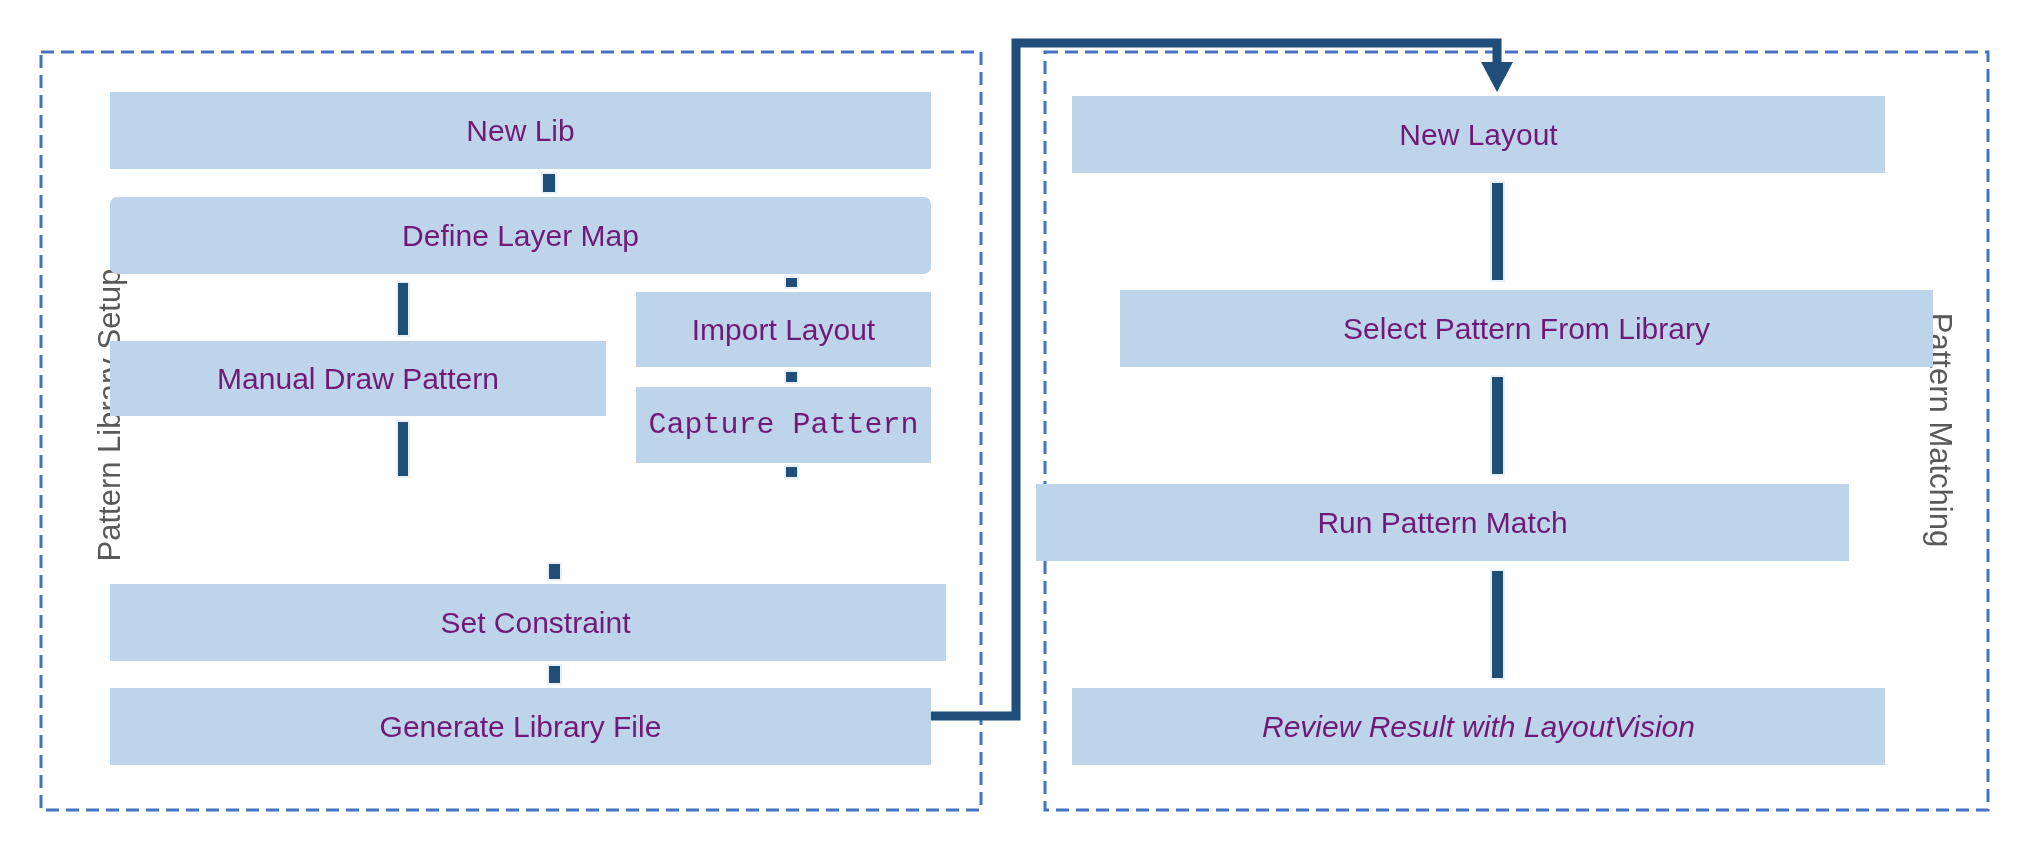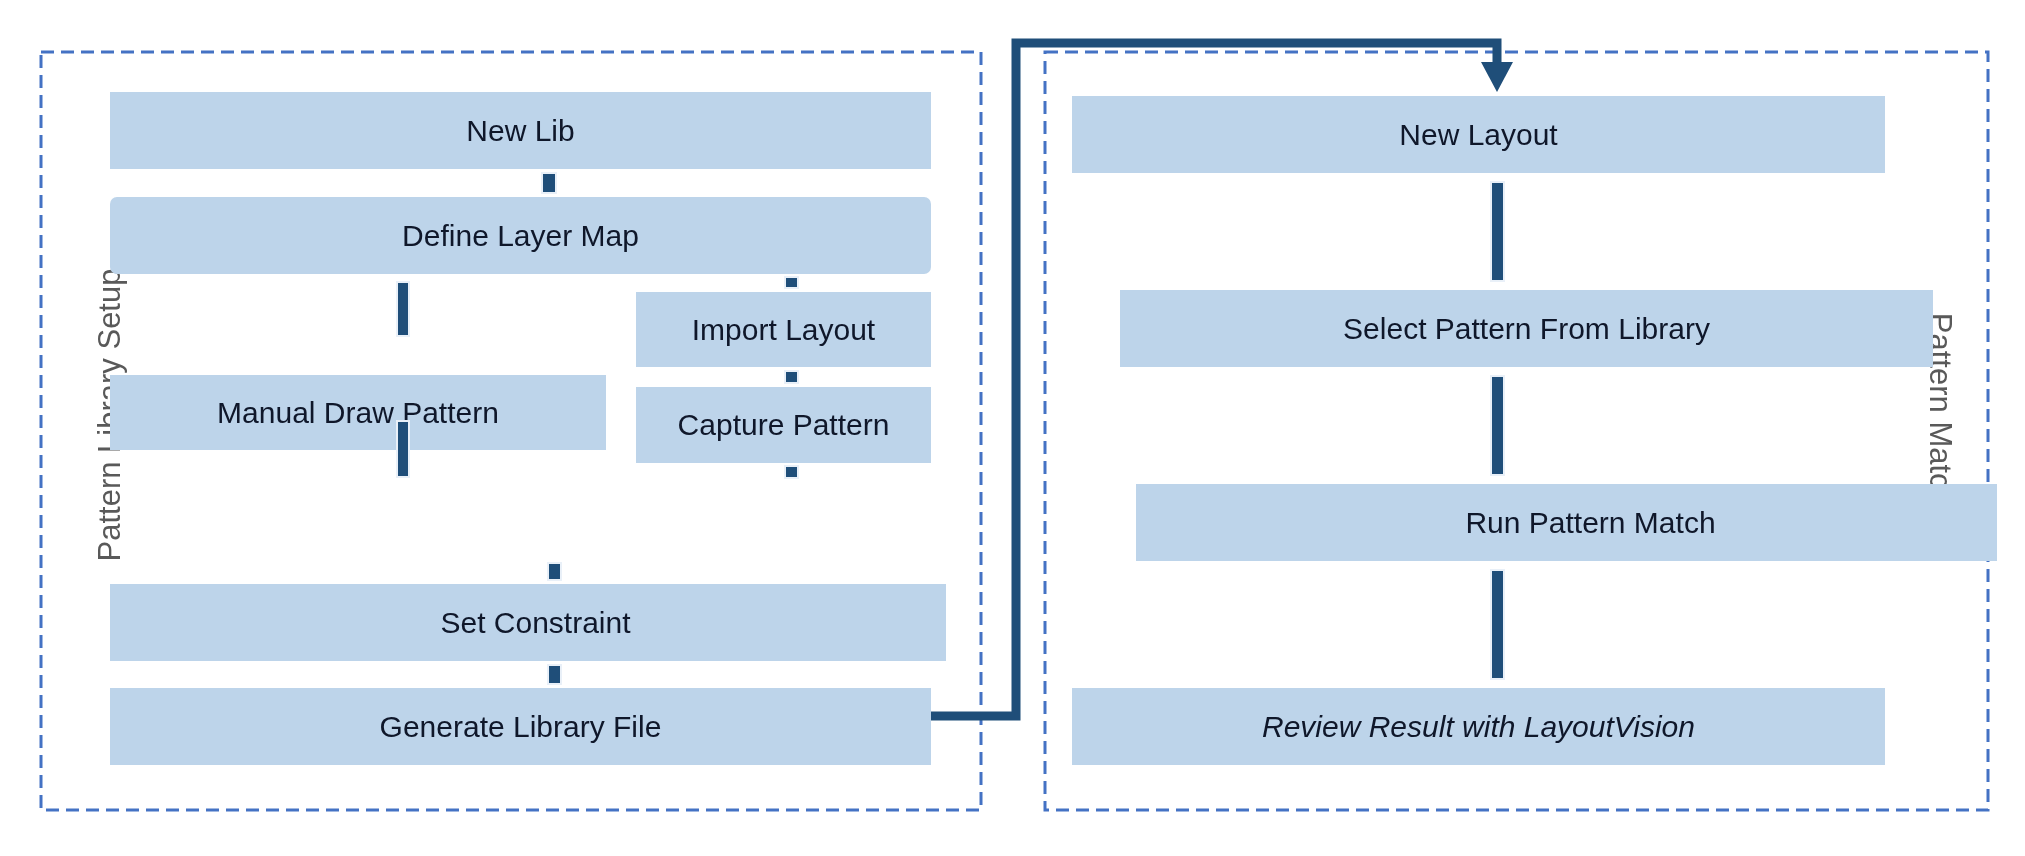--- a/index.html
+++ b/index.html
@@ -7,21 +7,21 @@
     position:relative;
     width:2025px;height:856px;
     background:#ffffff;
     font-family:"Liberation Sans","DejaVu Sans",sans-serif;
     overflow:hidden;
   }
   svg.layer{position:absolute;left:0;top:0;width:2025px;height:856px;}
   .node{
     position:absolute;
     background:#bdd4ea;
-    color:#0f172a;
+    color:#701a75;
     display:flex;align-items:center;justify-content:center;
     font-size:30px;
     white-space:nowrap;
   }
   .connector{
     position:absolute;
     background:#1f4e79;
     border:2px solid #e9f0f8;
     box-sizing:border-box;
   }
@@ -43,29 +43,29 @@
   <svg class="layer">
     <rect x="41" y="52" width="940" height="758" fill="none" stroke="#4472c4" stroke-width="3" stroke-dasharray="13 7"></rect>
     <rect x="1045" y="52" width="943" height="758" fill="none" stroke="#4472c4" stroke-width="3" stroke-dasharray="13 7"></rect>
   </svg>
 
   <div class="panel-label rot-ccw" style="left:110px;top:415px;">Pattern Library Setup</div>
   <div class="panel-label rot-cw" style="left:1940px;top:430px;">Pattern Matching</div>
 
   <div class="node" style="left:110px;top:92px;width:821px;height:77px;">New Lib</div>
   <div class="node" style="left:110px;top:197px;width:821px;height:77px;border-radius:7px;">Define Layer Map</div>
-  <div class="node" style="left:110px;top:341px;width:496px;height:75px;margin-top:34px;">Manual Draw Pattern</div>
+  <div class="node" style="left:110px;top:341px;width:496px;height:75px;">Manual Draw Pattern</div>
   <div class="node" style="left:636px;top:292px;width:295px;height:75px;">Import Layout</div>
-  <div class="node" style="left:636px;top:387px;width:295px;height:76px;">Capture Pattern</div>
+  <div class="node" style="left:636px;top:387px;width:295px;height:76px;font-family:Liberation Mono, monospace;">Capture Pattern</div>
   <div class="node" style="left:110px;top:584px;width:821px;height:77px;padding-left:15px;">Set Constraint</div>
   <div class="node" style="left:110px;top:688px;width:821px;height:77px;text-align:right;">Generate Library File</div>
 
   <div class="node" style="left:1072px;top:96px;width:813px;height:77px;">New Layout</div>
   <div class="node" style="left:1120px;top:290px;width:813px;height:77px;text-align:center;">Select Pattern From Library</div>
-  <div class="node" style="left:1136px;top:484px;width:813px;height:77px;padding-left:48px;">Run Pattern Match</div>
+  <div class="node" style="left:1036px;top:484px;width:813px;height:77px;">Run Pattern Match</div>
   <div class="node" style="left:1072px;top:688px;width:813px;height:77px;font-style:italic;">Review Result with LayoutVision</div>
 
   <div class="connector" style="left:541px;top:172px;width:16px;height:22px;"></div>
   <div class="connector" style="left:784px;top:276px;width:15px;height:13px;"></div>
   <div class="connector" style="left:784px;top:370px;width:15px;height:14px;"></div>
   <div class="connector" style="left:784px;top:465px;width:15px;height:14px;"></div>
   <div class="connector" style="left:547px;top:562px;width:15px;height:19px;"></div>
   <div class="connector" style="left:547px;top:664px;width:15px;height:21px;"></div>
 
   <div class="connector" style="left:396px;top:281px;width:14px;height:56px;"></div>

